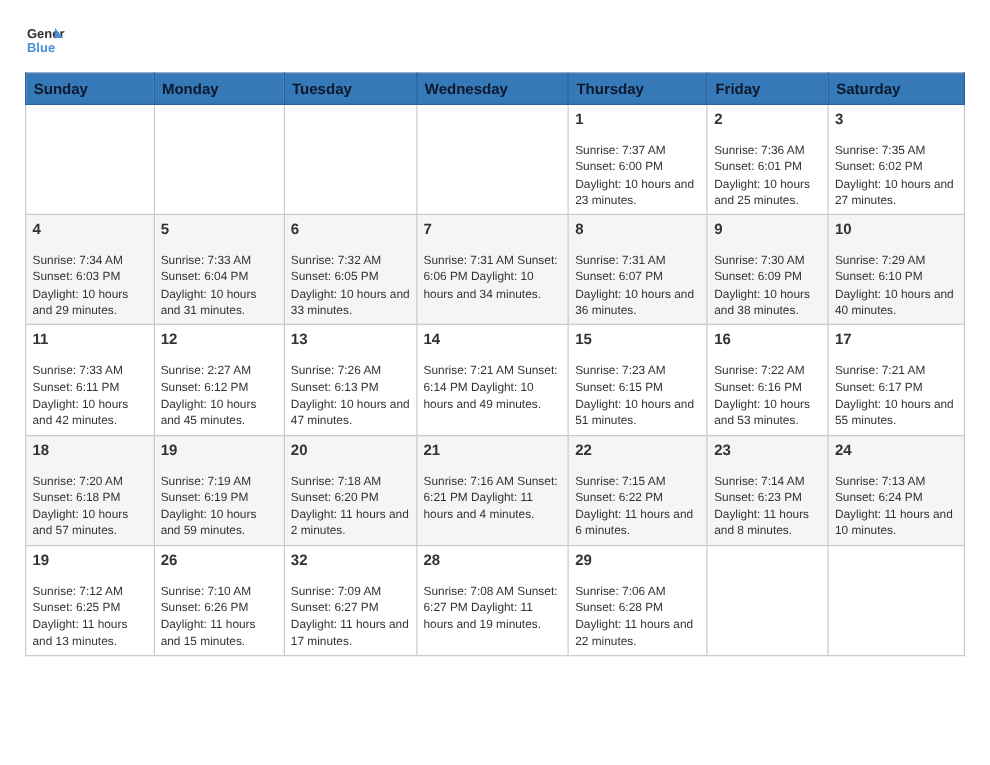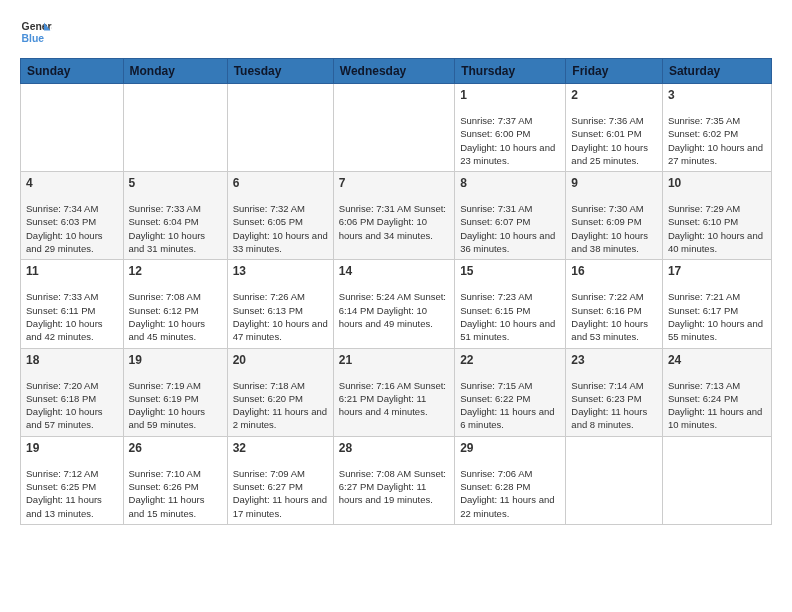--- a/index.html
+++ b/index.html
@@ -190,35 +190,35 @@
         <tr>
           <td>
             <span class="day-num">11</span>
             <div class="day-info">Sunrise: 7:33 AM
 Sunset: 6:11 PM
 Daylight: 10 hours
 and 42 minutes.</div>
           </td>
           <td>
             <span class="day-num">12</span>
-            <div class="day-info">Sunrise: 7:08 AM
+            <div class="day-info">Sunrise: 2:27 AM
 Sunset: 6:12 PM
 Daylight: 10 hours
 and 45 minutes.</div>
           </td>
           <td>
             <span class="day-num">13</span>
             <div class="day-info">Sunrise: 7:26 AM
 Sunset: 6:13 PM
 Daylight: 10 hours
 and 47 minutes.</div>
           </td>
           <td>
             <span class="day-num">14</span>
-            <div class="day-info">Sunrise: 5:24 AM
+            <div class="day-info">Sunrise: 7:21 AM
 Sunset: 6:14 PM
 Daylight: 10 hours
 and 49 minutes.</div>
           </td>
           <td>
             <span class="day-num">15</span>
             <div class="day-info">Sunrise: 7:23 AM
 Sunset: 6:15 PM
 Daylight: 10 hours
 and 51 minutes.</div>

